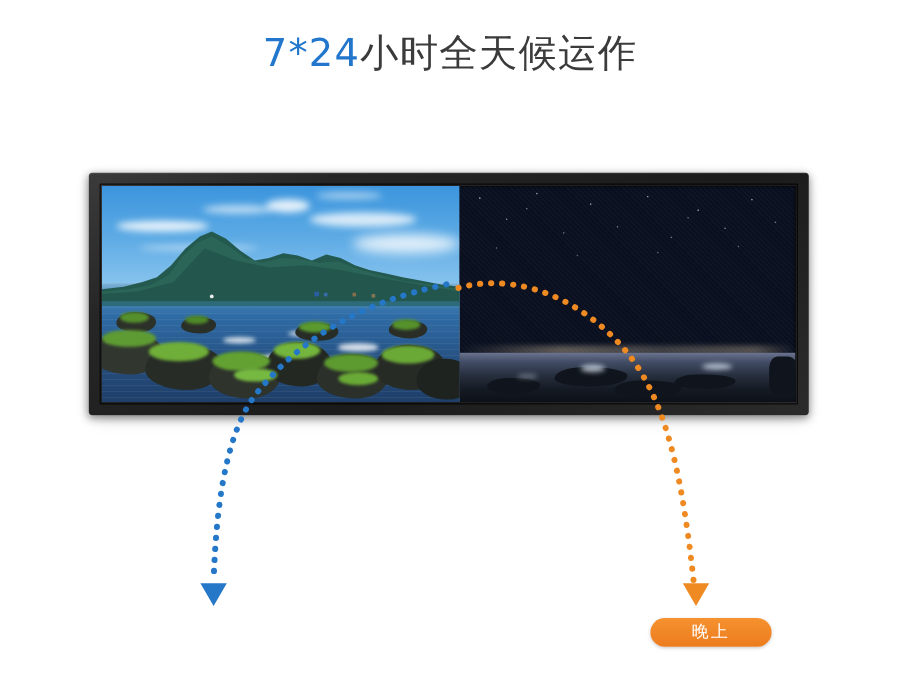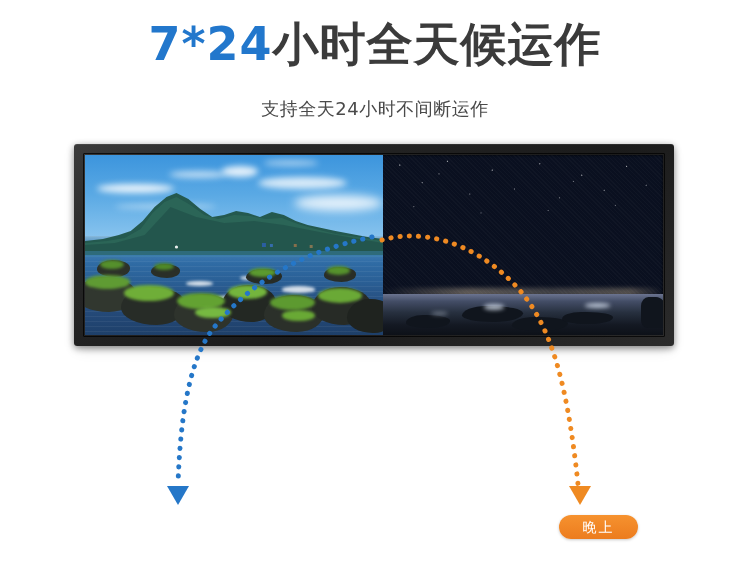--- a/index.html
+++ b/index.html
@@ -8,22 +8,22 @@
     width:750px; height:573px;
     font-family:"DejaVu Sans","Liberation Sans",sans-serif;
     overflow:hidden; position:relative;
   }
   #stage{ position:relative; width:750px; height:573px; background:#fff; }
 
   
   .title{
     position:absolute; left:0; top:16px; width:750px;
     text-align:center;
-    font-size:46px; line-height:56px;
-    font-weight:bold; letter-spacing:1px;
+    font-size:32px; line-height:56px;
+    font-weight:normal; letter-spacing:1px;
     color:#3b3b3b; white-space:nowrap;
   }
   .title .hl{ color:#2277cc; }
   .subtitle{
     position:absolute; left:0; top:96px; width:750px;
     text-align:center;
     font-size:18px; line-height:26px;
     color:#4a4a4a; letter-spacing:.5px;
   }
 
@@ -142,33 +142,32 @@
 
   
   .pill{
     position:absolute; height:24px; line-height:24px;
     border-radius:13px; color:#fff;
     font-size:14px; text-align:center; letter-spacing:2px;
     box-shadow:0 1px 3px rgba(0,0,0,.22);
   }
   .pill.morning{ left:137px; top:515px; width:81px; background:#2f7fd0;
     background:linear-gradient(#3d8bd8,#2876c6); }
-  .pill.evening{ left:559px; top:515px; width:79px; background:#f0862a;
+  .pill.evening{ left:542px; top:515px; width:101px; background:#f0862a;
     background:linear-gradient(#f6922f,#ec7c1e); }
 </style>
 </head>
 <body>
 
 <div id="stage">
 
   <div class="title">
     <span class="hl">7*24</span><span>小时全天候运作</span>
   </div>
 
-  <div class="subtitle">支持全天24小时不间断运作</div>
 
   <div class="monitor-wrap">
     <div class="monitor-shadow"></div>
 
     <div class="bezel">
       <div class="bezel-inner-line"></div>
 
       <div class="screen">
 
         <div class="day">

